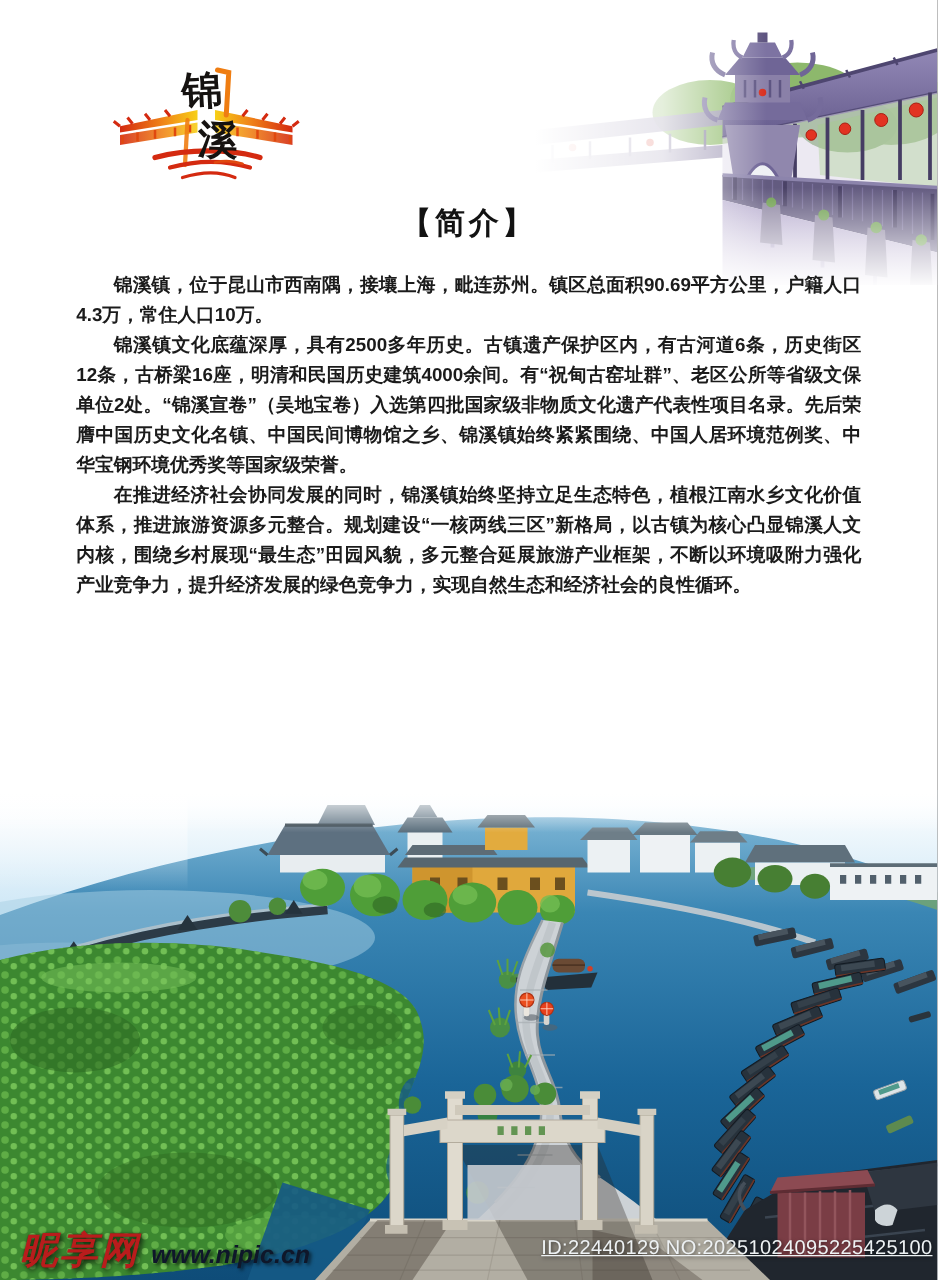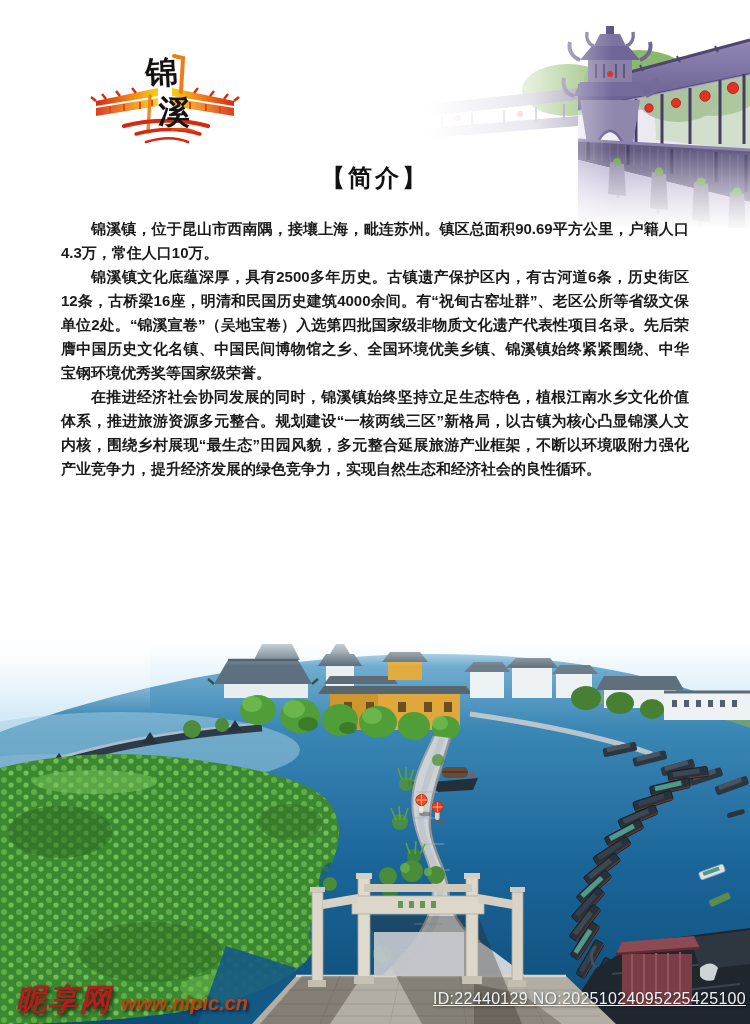--- a/index.html
+++ b/index.html
@@ -16,21 +16,21 @@
   .content{position:absolute;left:61px;top:217px;width:628px;
            font-size:15px;line-height:24px;font-weight:700;color:#1b1b1b;
            text-align:justify;}
   .content p{margin:0;text-indent:2em;}
   
   .main-photo{position:absolute;left:0;top:632px;width:750px;height:392px;}
   
   .watermark{position:absolute;left:16px;top:980px;display:flex;align-items:baseline;gap:9px;}
   .wm-name{font-size:30px;font-weight:900;font-style:italic;color:#b91c1c;letter-spacing:2px;
            text-shadow:2px 3px 4px rgba(0,0,0,.65),0 0 2px rgba(0,0,0,.45);}
-  .wm-url{font-size:20px;font-weight:800;font-style:italic;color:#c2410c;
+  .wm-url{font-size:20px;font-weight:800;font-style:italic;color:#0f172a;
           text-shadow:2px 2px 3px rgba(0,0,0,.6);}
   .id-stamp{position:absolute;right:4px;top:990px;font-size:16px;color:#eef2f4;
             text-shadow:1px 1px 3px rgba(0,0,0,.55);letter-spacing:.3px;text-decoration:underline;}
 </style>
 </head>
 <body>
 
 <div class="page">
 
   <div class="logo">
@@ -182,21 +182,21 @@
       <rect x="0" y="0" width="185" height="228" fill="url(#fadeL)"></rect>
       <rect x="0" y="150" width="322" height="78" fill="url(#fadeB)"></rect>
       <rect x="0" y="0" width="322" height="26" fill="url(#fadeB)" transform="rotate(180 161 13)"></rect>
     </svg>
   </div>
 
   <div class="intro-title">【简介】</div>
 
   <div class="content">
     <p>锦溪镇，位于昆山市西南隅，接壤上海，毗连苏州。镇区总面积90.69平方公里，户籍人口4.3万，常住人口10万。</p>
-    <p>锦溪镇文化底蕴深厚，具有2500多年历史。古镇遗产保护区内，有古河道6条，历史街区12条，古桥梁16座，明清和民国历史建筑4000余间。有“祝甸古窑址群”、老区公所等省级文保单位2处。“锦溪宣卷”（吴地宝卷）入选第四批国家级非物质文化遗产代表性项目名录。先后荣膺中国历史文化名镇、中国民间博物馆之乡、全国环境优美乡镇、锦溪镇始终紧紧围绕、中华宝钢环境优秀奖等国家级荣誉。</p>
+    <p>锦溪镇文化底蕴深厚，具有2500多年历史。古镇遗产保护区内，有古河道6条，历史街区12条，古桥梁16座，明清和民国历史建筑4000余间。有“祝甸古窑址群”、老区公所等省级文保单位2处。“锦溪宣卷”（吴地宝卷）入选第四批国家级非物质文化遗产代表性项目名录。先后荣膺中国历史文化名镇、中国民间博物馆之乡、锦溪镇始终紧紧围绕、中国人居环境范例奖、中华宝钢环境优秀奖等国家级荣誉。</p>
     <p>在推进经济社会协同发展的同时，锦溪镇始终坚持立足生态特色，植根江南水乡文化价值体系，推进旅游资源多元整合。规划建设“一核两线三区”新格局，以古镇为核心凸显锦溪人文内核，围绕乡村展现“最生态”田园风貌，多元整合延展旅游产业框架，不断以环境吸附力强化产业竞争力，提升经济发展的绿色竞争力，实现自然生态和经济社会的良性循环。</p>
   </div>
 
   <div class="main-photo">
     <svg width="750" height="392" viewBox="0 0 750 392">
       <defs>
         <linearGradient id="skyG" x1="0" y1="0" x2="0" y2="1">
           <stop offset="0" stop-color="#ffffff"></stop>
             <stop offset="1" stop-color="#cde7f6"></stop>
         </linearGradient>

